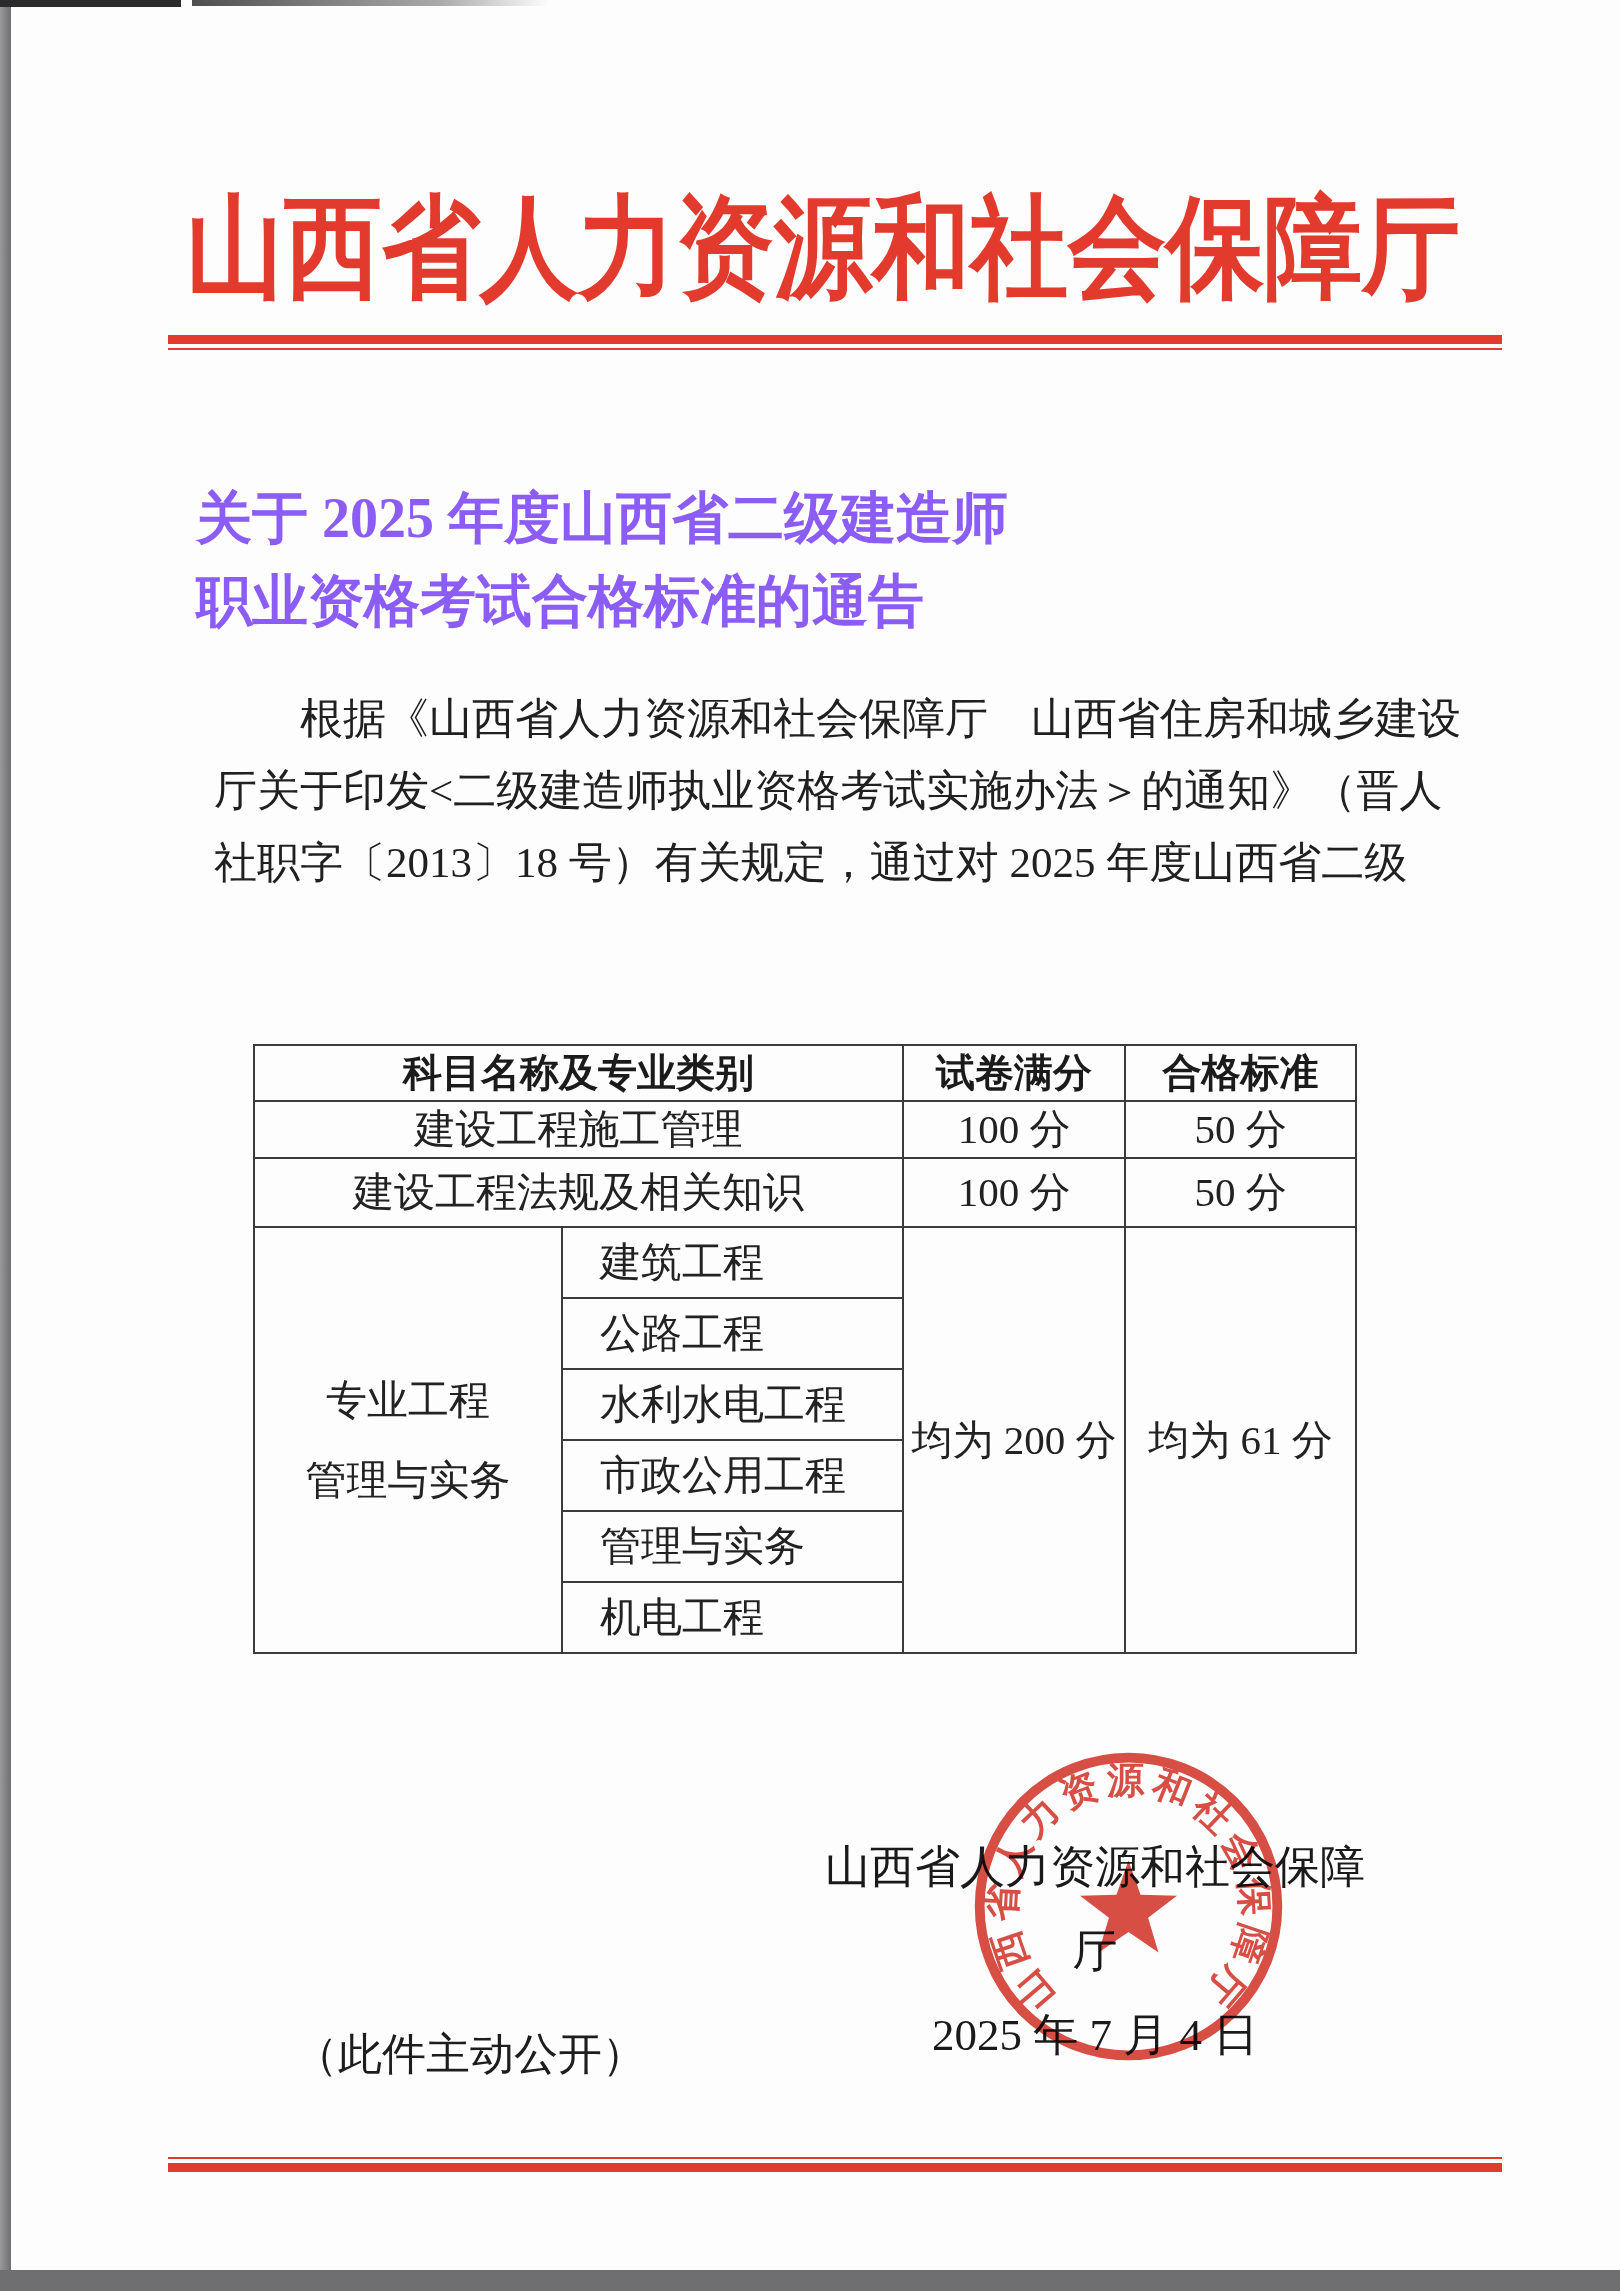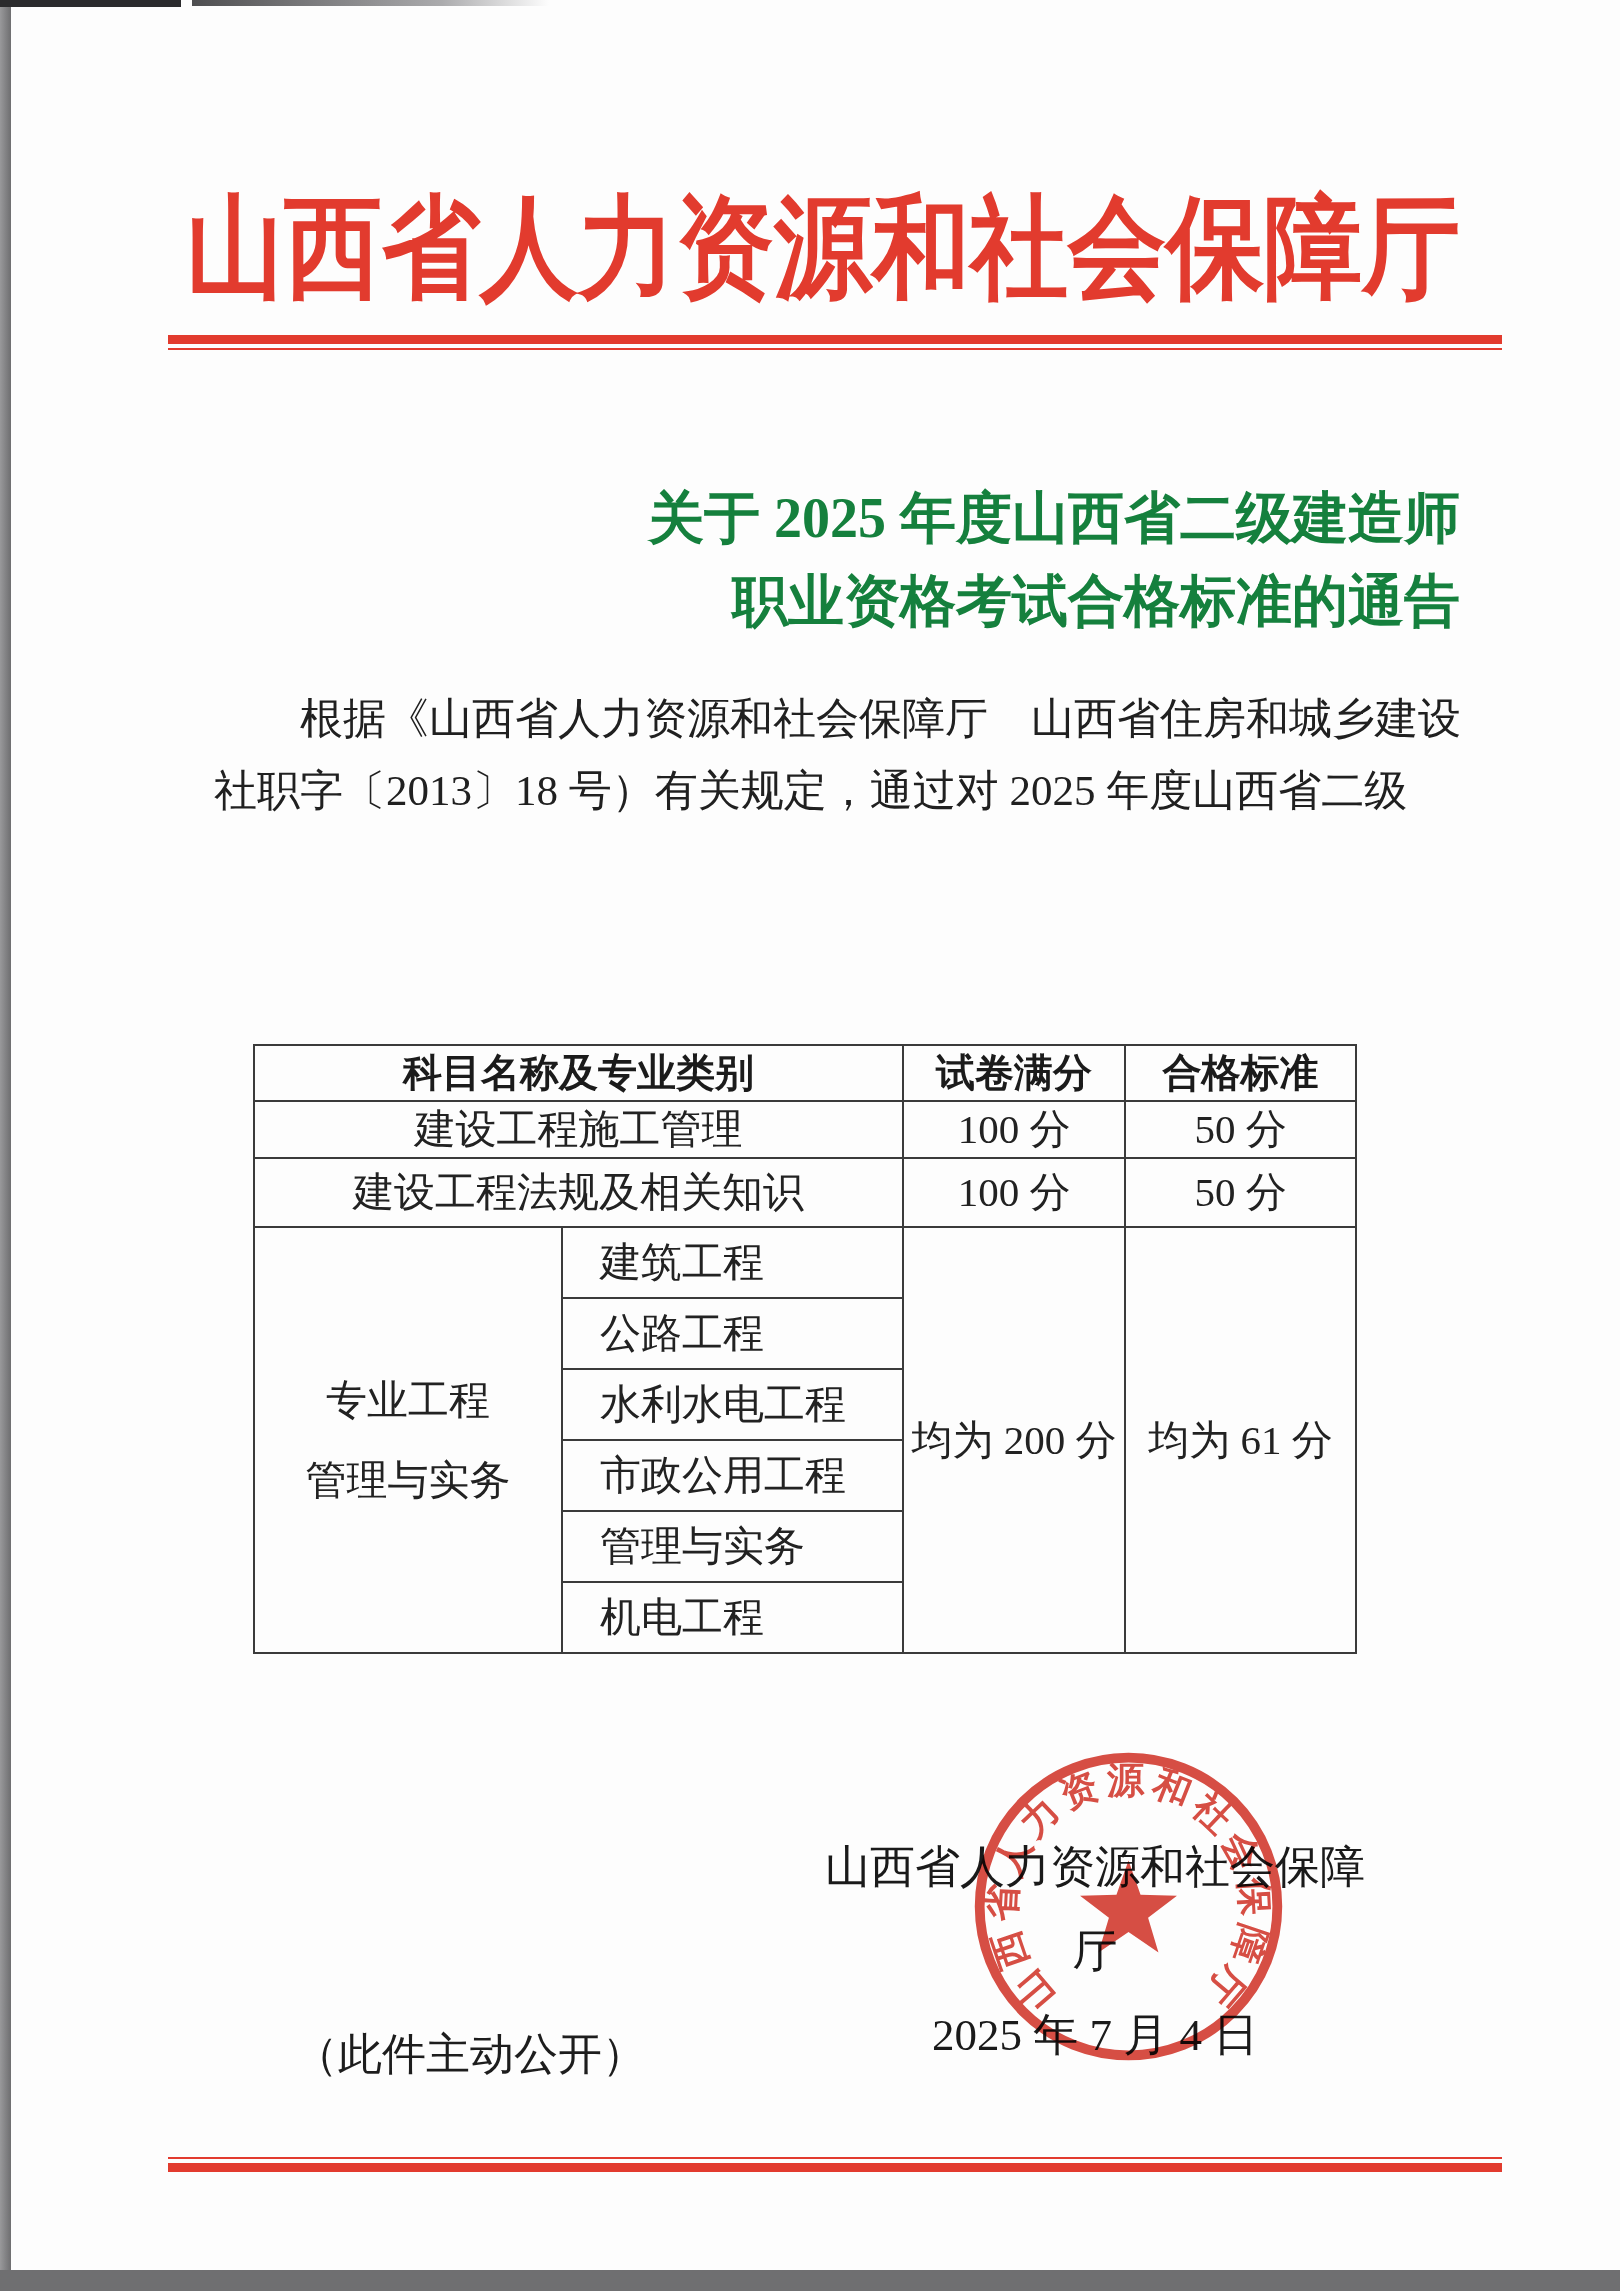--- a/index.html
+++ b/index.html
@@ -23,22 +23,22 @@
   }
   .rule{left:168px;width:1334px;}
   .rule-top{top:335px;}
   .rule-top .thick{height:8.8px;background:#e23b2e;}
   .rule-top .thin{height:2px;background:#e23b2e;margin-top:3.9px;}
   .rule-bottom{top:2157px;}
   .rule-bottom .thin{height:2px;background:#e23b2e;}
   .rule-bottom .thick{height:8.8px;background:#e23b2e;margin-top:3.9px;}
   
   .doc-title{
-    left:196px;top:477px;width:1264px;text-align:right;
-    font-size:56px;font-weight:bold;line-height:83px;color:#15803d;
+    left:196px;top:477px;width:1264px;text-align:left;
+    font-size:56px;font-weight:bold;line-height:83px;color:#8b5cf6;
   }
   
   .body-text{left:214px;top:683px;width:1245px;font-size:43px;line-height:72px;color:#202020;}
   .body-text .line{white-space:nowrap;}
   .body-text .indent{padding-left:86px;}
   
   .score-table{left:253px;top:1044px;}
   table{border-collapse:collapse;table-layout:fixed;width:1102px;}
   td{border:2.5px solid #3b3b3b;text-align:center;vertical-align:middle;
      font-size:41px;color:#222;padding:0;}
@@ -71,20 +71,21 @@
   <div class="thin"></div>
 </div>
 
 <div class="abs doc-title">
   <div>关于 2025 年度山西省二级建造师</div>
   <div>职业资格考试合格标准的通告</div>
 </div>
 
 <div class="abs body-text">
   <div class="line indent">根据《山西省人力资源和社会保障厅　山西省住房和城乡建设</div>
+  <div class="line">厅关于印发&lt;二级建造师执业资格考试实施办法＞的通知》（晋人</div>
   <div class="line">社职字〔2013〕18 号）有关规定，通过对 2025 年度山西省二级</div>
 </div>
 
 <div class="abs score-table">
   <table>
     <colgroup>
       <col style="width:308px">
         <col style="width:341px">
         <col style="width:222px">
         <col style="width:231px">

